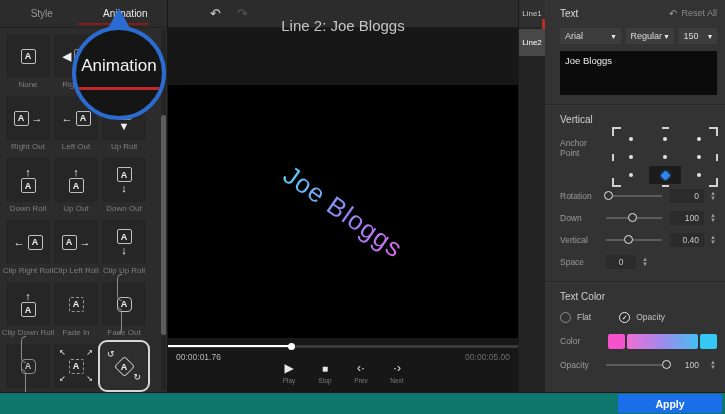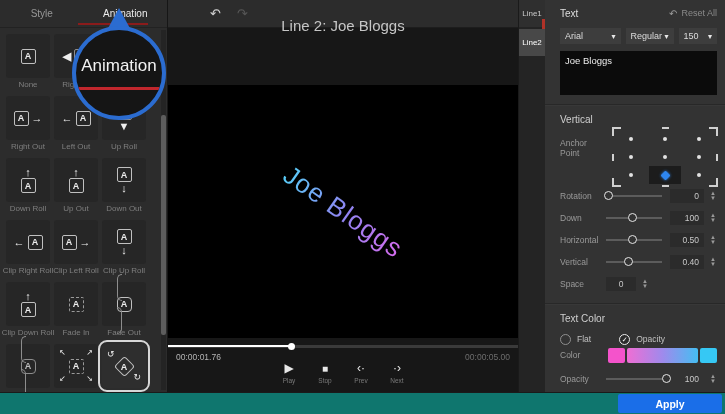--- a/index.html
+++ b/index.html
@@ -101,21 +101,21 @@
   .track{position:relative;flex:1;height:2px;background:#5c5c5c;margin-right:8px;cursor:pointer;}
   .thumb{position:absolute;top:-4px;width:9px;height:9px;border:1.5px solid #e6e6e6;border-radius:50%;background:#333;}
   .vbox{width:34px;height:14px;background:#2b2b2b;color:#c9c9c9;font-size:8.5px;display:flex;align-items:center;justify-content:flex-end;padding-right:5px;flex-shrink:0;}
   .stepper{display:flex;flex-direction:column;align-items:center;margin-left:5px;color:#9a9a9a;font-size:6px;line-height:5px;cursor:pointer;width:8px;flex-shrink:0;}
   .space-row{height:20px;margin-top:2px;}
   .radio-row{margin-top:6px;gap:28px;height:16px;}
   .radio-opt{display:flex;align-items:center;gap:6px;cursor:pointer;}
   .radio-circle{width:11px;height:11px;border-radius:50%;border:1.5px solid #8f8f8f;display:flex;align-items:center;justify-content:center;}
   .radio-circle.checked{border-color:#ececec;background:#2b2b2b;color:#fff;font-size:7px;line-height:7px;}
   .radio-lbl{font-size:8.5px;color:#c0c0c0;}
-  .color-row{margin-top:0;height:16px;gap:2px;}
+  .color-row{margin-top:8px;height:16px;gap:2px;}
   .swatch{width:17px;height:15px;border-radius:2px;cursor:pointer;flex-shrink:0;}
   .grad-bar{flex:1;height:15px;border-radius:2px;cursor:pointer;}
   .opacity-row{margin-top:7px;height:18px;}
 
   
   #bottom-bar{position:absolute;left:0;top:392px;width:725px;height:22px;background:#0f766e;border-top:1px solid #1a1a1a;}
   #apply{position:absolute;right:3px;top:1px;width:104px;height:19px;background:#1a6ee8;border:none;border-radius:2px;color:#fff;font-size:10.5px;font-weight:bold;cursor:pointer;}
 </style>
 </head>
 <body>
@@ -451,31 +451,20 @@
           <span class="track">
             <span class="thumb" style="left: calc(46% - 4px);"></span>
           </span>
           <span class="vbox">100</span>
           <span class="stepper">
             <span>▲</span>
             <span>▼</span>
           </span>
         </div>
         <div class="prow trow">
-          <span class="plabel">Horizontal</span>
-          <span class="track">
-            <span class="thumb" style="left: calc(47% - 4px);"></span>
-          </span>
-          <span class="vbox">0.50</span>
-          <span class="stepper">
-            <span>▲</span>
-            <span>▼</span>
-          </span>
-        </div>
-        <div class="prow trow">
           <span class="plabel">Vertical</span>
           <span class="track">
             <span class="thumb" style="left: calc(40% - 4px);"></span>
           </span>
           <span class="vbox">0.40</span>
           <span class="stepper">
             <span>▲</span>
             <span>▼</span>
           </span>
         </div>

